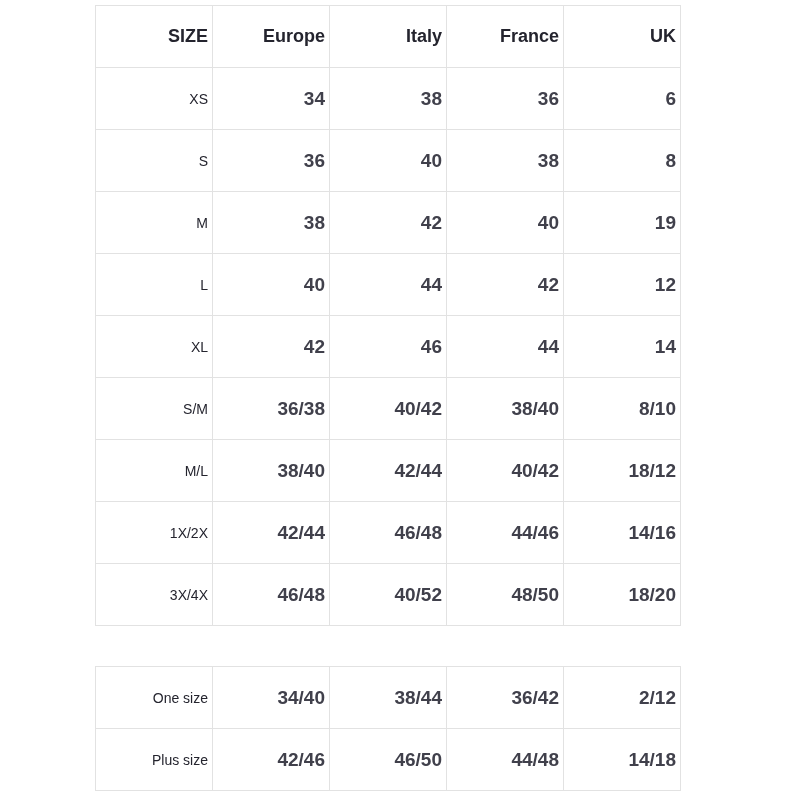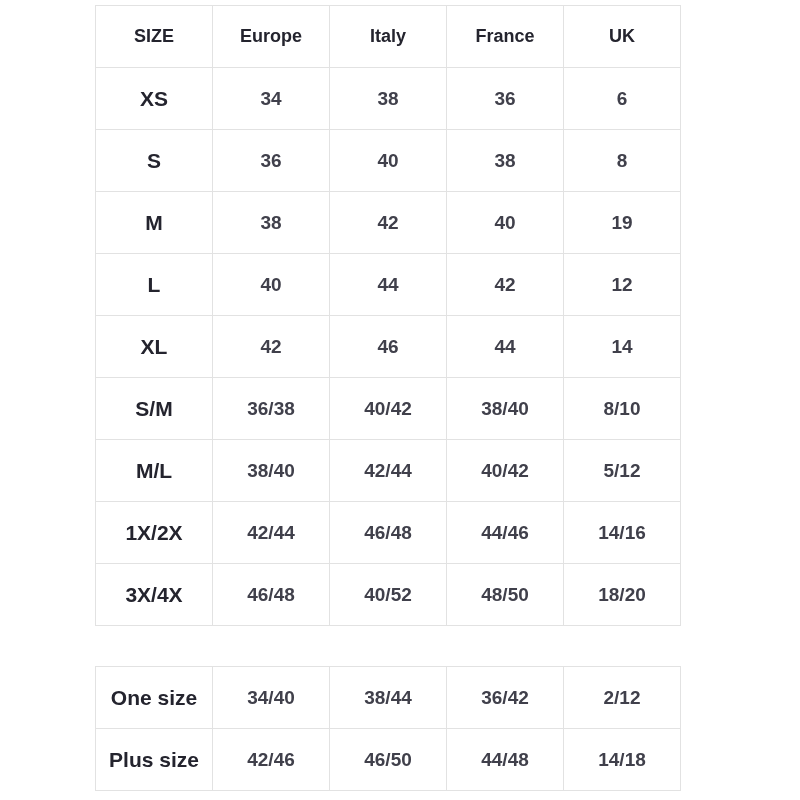--- a/index.html
+++ b/index.html
@@ -34,32 +34,32 @@
     width: 586px;
     table-layout: fixed;
     background: var(--bg);
   }
   table.secondary {
     margin-top: 40px;
   }
   th, td {
     border: 1px solid var(--border-color);
     height: 62px;
-    text-align: center;
+    text-align: right;
     vertical-align: middle;
     padding: 0 4px;
   }
   th {
     font-size: 18px;
     font-weight: 700;
     color: var(--header-text);
   }
   td.row-label {
-    font-size: 21px;
-    font-weight: 700;
+    font-size: 14px;
+    font-weight: 400;
     color: var(--header-text);
   }
   td.value {
     font-size: 19px;
     font-weight: 700;
     color: var(--cell-text);
   }
 </style>
 </head>
 <body>
@@ -118,21 +118,21 @@
             <td class="value">36/38</td>
             <td class="value">40/42</td>
             <td class="value">38/40</td>
             <td class="value">8/10</td>
           </tr>
           <tr>
             <td class="row-label">M/L</td>
             <td class="value">38/40</td>
             <td class="value">42/44</td>
             <td class="value">40/42</td>
-            <td class="value">5/12</td>
+            <td class="value">18/12</td>
           </tr>
           <tr>
             <td class="row-label">1X/2X</td>
             <td class="value">42/44</td>
             <td class="value">46/48</td>
             <td class="value">44/46</td>
             <td class="value">14/16</td>
           </tr>
           <tr>
             <td class="row-label">3X/4X</td>

